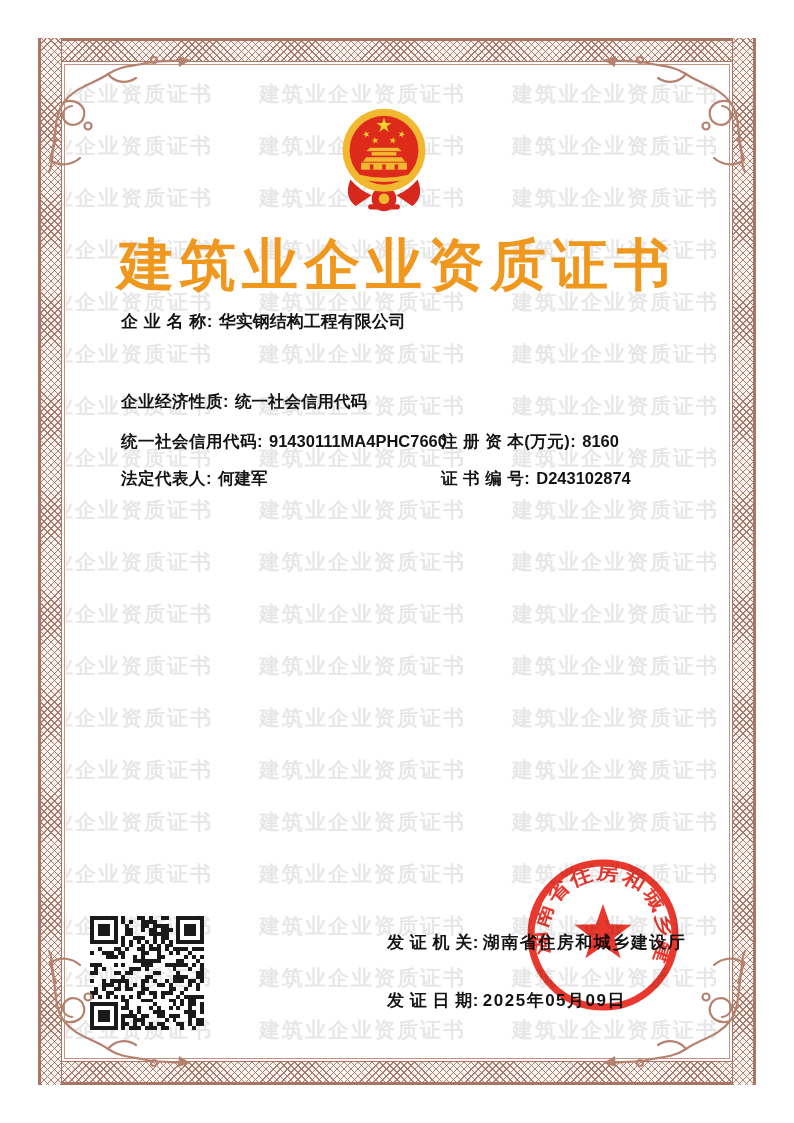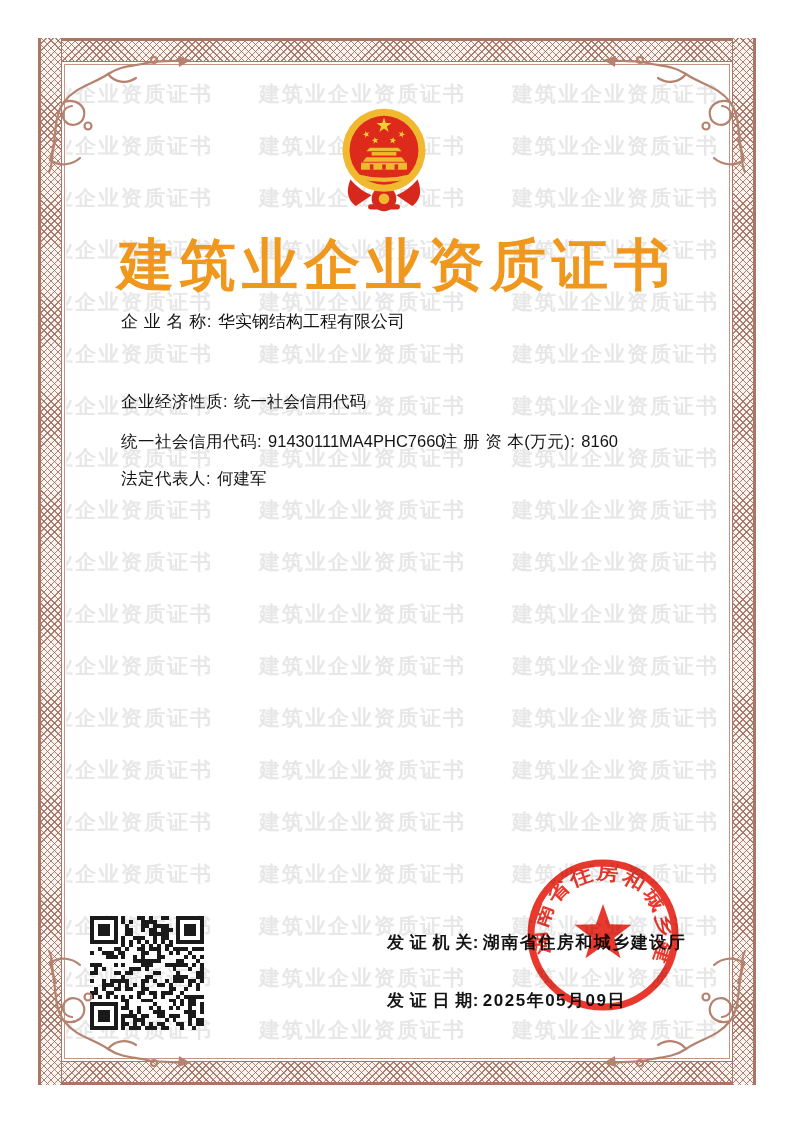--- a/index.html
+++ b/index.html
@@ -25,21 +25,21 @@
   .corner.br{right:42px;bottom:42px;transform:scale(-1,-1);}
   
   .watermark{position:absolute;left:66px;right:66px;top:66px;bottom:66px;overflow:hidden;z-index:1;}
   .wm-row{position:absolute;left:-60px;white-space:nowrap;font-weight:bold;font-size:21px;
     letter-spacing:2px;color:#e7e7e7;}
   
   .emblem{position:absolute;left:331px;top:100px;width:106px;height:120px;z-index:2;}
   .title{position:absolute;left:0;right:0;top:228px;text-align:center;font-size:56px;font-weight:bold;
     letter-spacing:6px;color:#f0981e;z-index:2;white-space:nowrap;}
   
-  .field{position:absolute;font-weight:normal;font-size:16.5px;line-height:19.5px;z-index:2;white-space:nowrap;}
+  .field{position:absolute;font-weight:bold;font-size:16.5px;line-height:19.5px;z-index:2;white-space:nowrap;}
   .field .val{margin-left:6px;}
   .lbl{letter-spacing:.5px;}
   .addr{white-space:normal;width:580px;word-break:break-all;}
   .quals{position:absolute;left:121px;top:547px;z-index:2;font-weight:bold;font-size:15.5px;line-height:16px;}
   .quals ul{list-style:none;margin:1px 0 0 5px;padding:0;}
   
   .qr{position:absolute;left:90px;top:916px;width:114px;height:114px;z-index:2;}
   .issue-line{position:absolute;left:387px;font-weight:bold;font-size:17px;z-index:2;white-space:nowrap;}
   .issuer{top:931px;}
   .issue-date{top:989px;}
@@ -163,20 +163,23 @@
 
   <div class="field" style="left:121px;top:432px">
     <span class="lbl">统一社会信用代码:</span><span class="val">91430111MA4PHC7660</span>
   </div>
   <div class="field" style="left:441px;top:432px">
     <span class="lbl">注 册 资 本(万元):</span><span class="val">8160</span>
   </div>
 
   <div class="field" style="left:121px;top:469px">
     <span class="lbl">法定代表人:</span><span class="val">何建军</span>
+  </div>
+  <div class="field" style="left:441px;top:469px">
+    <span class="lbl">证 书 编 号:</span><span class="val">D243102874</span>
   </div>
 
 
 
   <svg class="qr" viewBox="0 0 29 29" shape-rendering="crispEdges">
     <g class="modules" fill="#1a1a1a">
         <rect x="0" y="0" width="7" height="7"></rect>
         <rect x="1" y="1" width="5" height="5" fill="#ffffff"></rect>
         <rect x="2" y="2" width="3" height="3" fill="#1a1a1a"></rect>
         <rect x="22" y="0" width="7" height="7"></rect>

